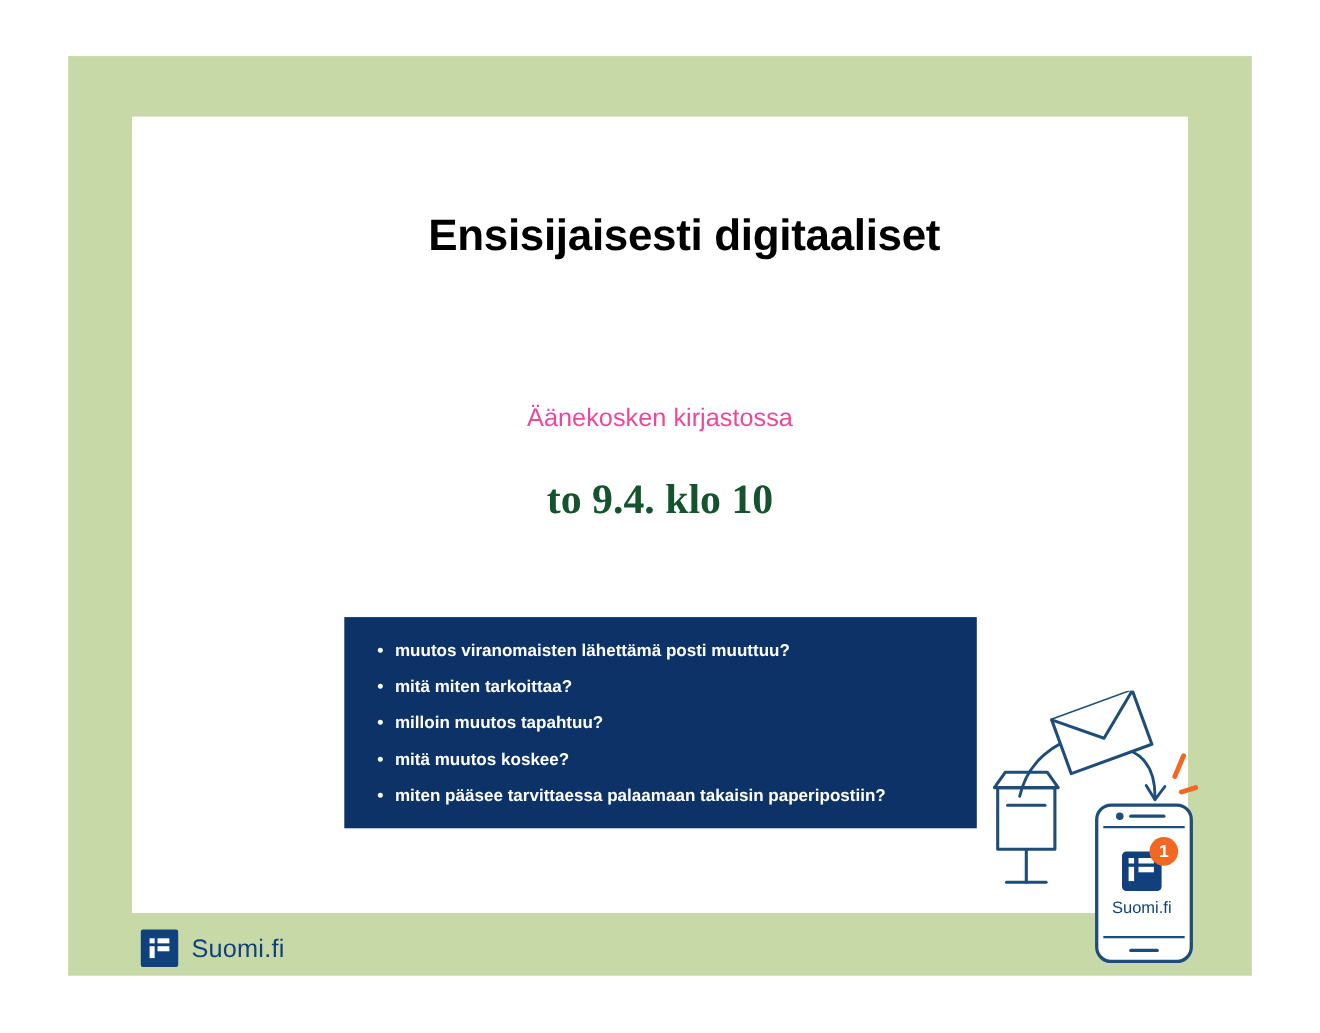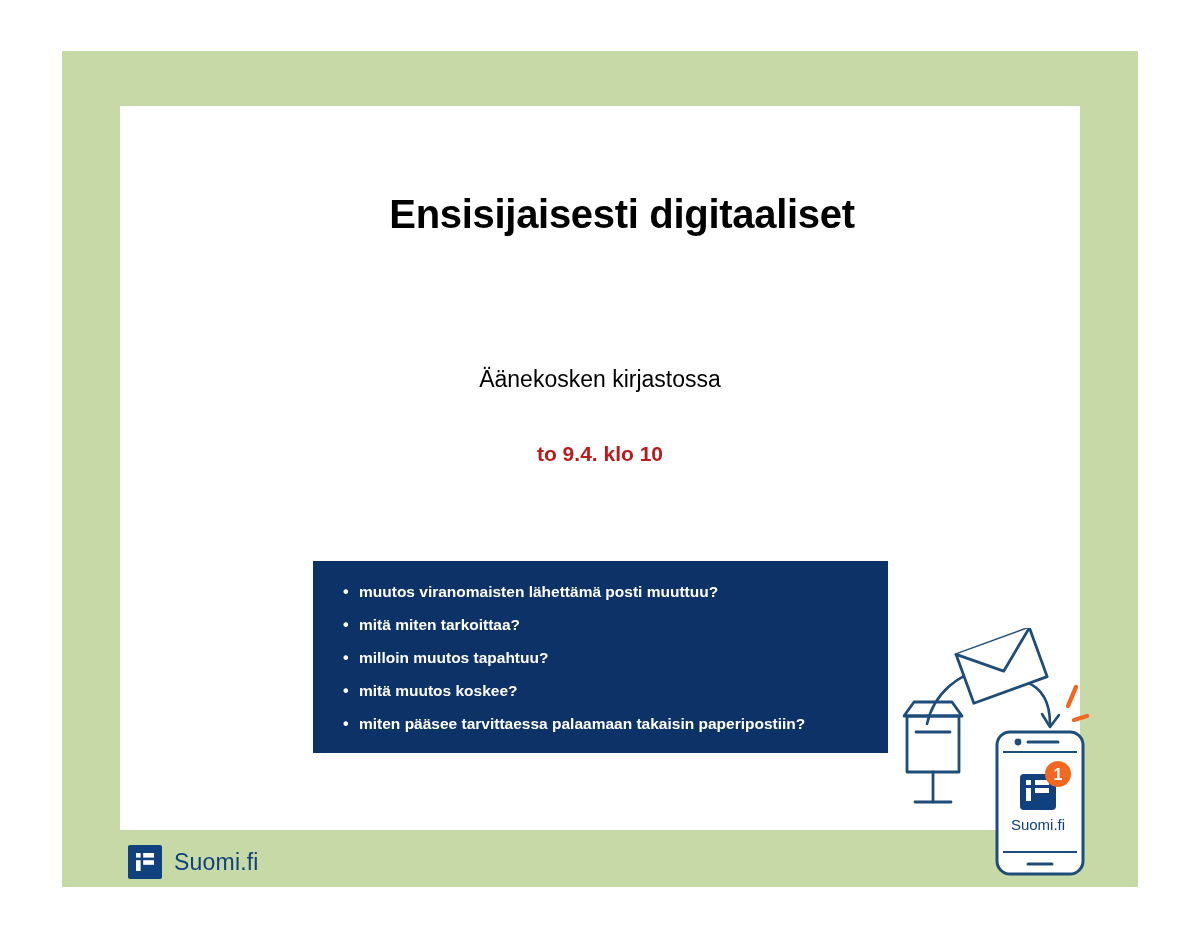--- a/index.html
+++ b/index.html
@@ -57,36 +57,37 @@
     letter-spacing: -0.3px;
   }
   #subtitle {
     position: absolute;
     left: 120px;
     top: 363px;
     width: 960px;
     text-align: center;
     font-size: 23px;
     font-weight: normal;
-    color: #000000;
+    color: #ec4899;
     line-height: 32px;
   }
 
   #dates-block {
     position: absolute;
     left: 120px;
     top: 430px;
     width: 960px;
     text-align: center;
   }
   .date-line {
-    font-size: 21px;
+    font-size: 38px;
     font-weight: bold;
-    color: #b91c1c;
+    color: #14532d;
     line-height: 48px;
+    font-family: Liberation Serif, serif;
   }
 
   
   #question-box {
     position: absolute;
     left: 313px;
     top: 561px;
     width: 575px;
     height: 192px;
     background: #0c3268;

